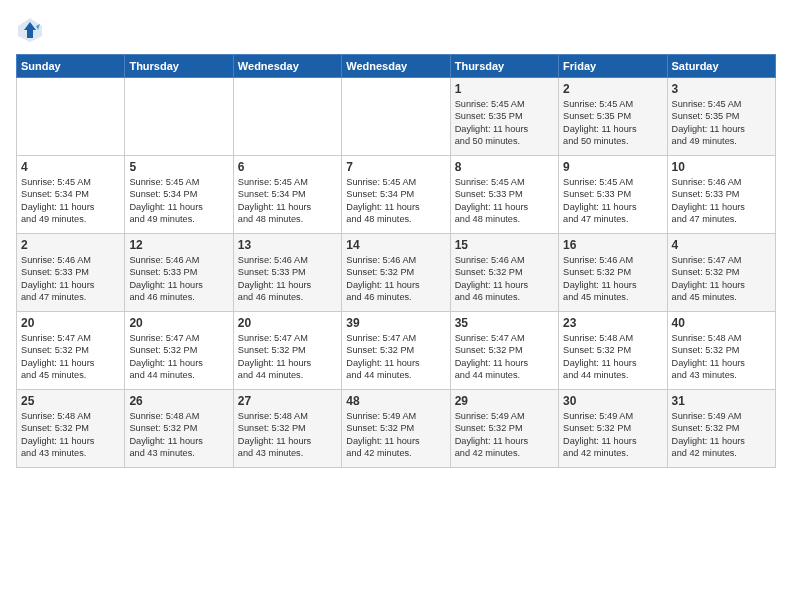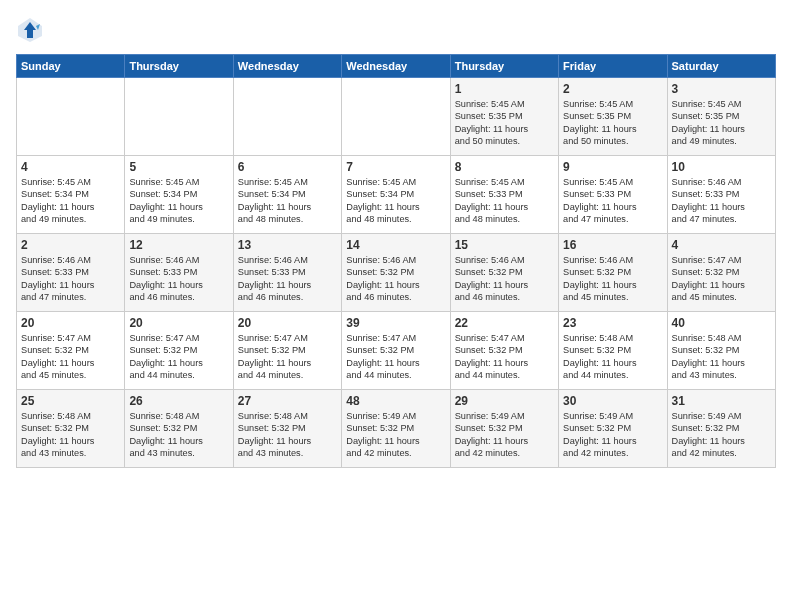--- a/index.html
+++ b/index.html
@@ -282,21 +282,21 @@
             <span style="display: block; line-height: 1.35;">and 44 minutes.</span>
           </td>
           <td>
             <span class="day-num">39</span>
             <span style="display: block; line-height: 1.35;">Sunrise: 5:47 AM</span>
             <span style="display: block; line-height: 1.35;">Sunset: 5:32 PM</span>
             <span style="display: block; line-height: 1.35;">Daylight: 11 hours</span>
             <span style="display: block; line-height: 1.35;">and 44 minutes.</span>
           </td>
           <td>
-            <span class="day-num">22</span>
+            <span class="day-num">35</span>
             <span style="display: block; line-height: 1.35;">Sunrise: 5:47 AM</span>
             <span style="display: block; line-height: 1.35;">Sunset: 5:32 PM</span>
             <span style="display: block; line-height: 1.35;">Daylight: 11 hours</span>
             <span style="display: block; line-height: 1.35;">and 44 minutes.</span>
           </td>
           <td>
             <span class="day-num">23</span>
             <span style="display: block; line-height: 1.35;">Sunrise: 5:48 AM</span>
             <span style="display: block; line-height: 1.35;">Sunset: 5:32 PM</span>
             <span style="display: block; line-height: 1.35;">Daylight: 11 hours</span>

